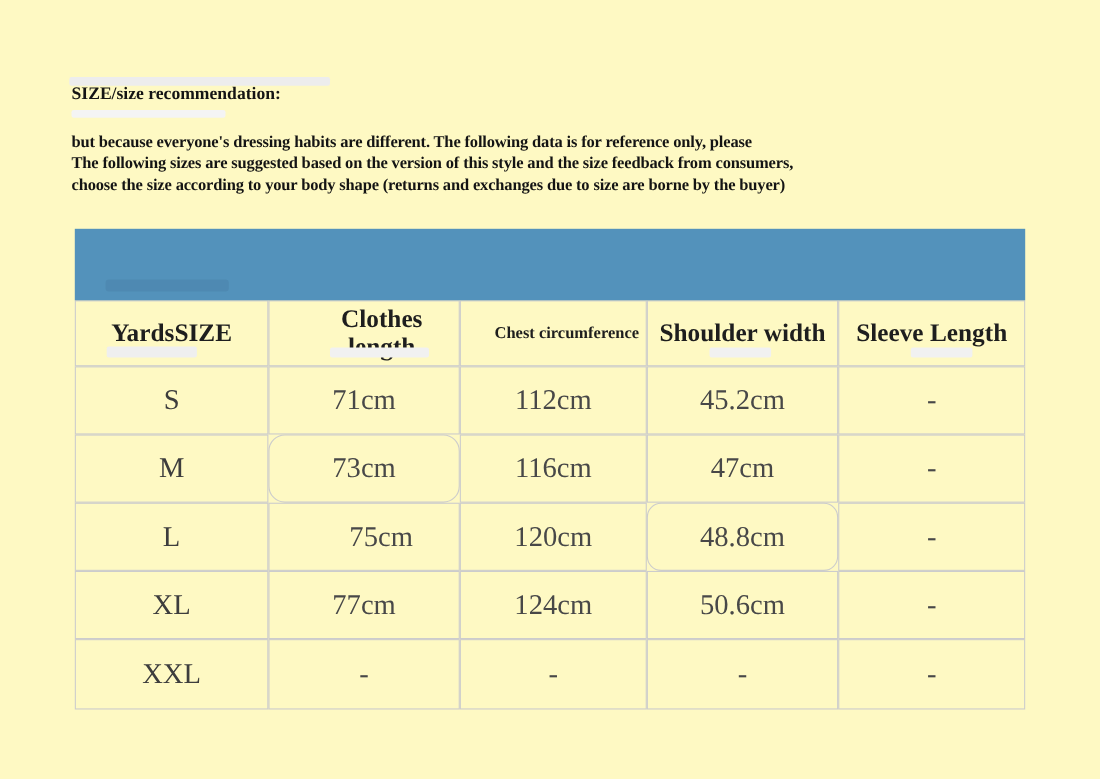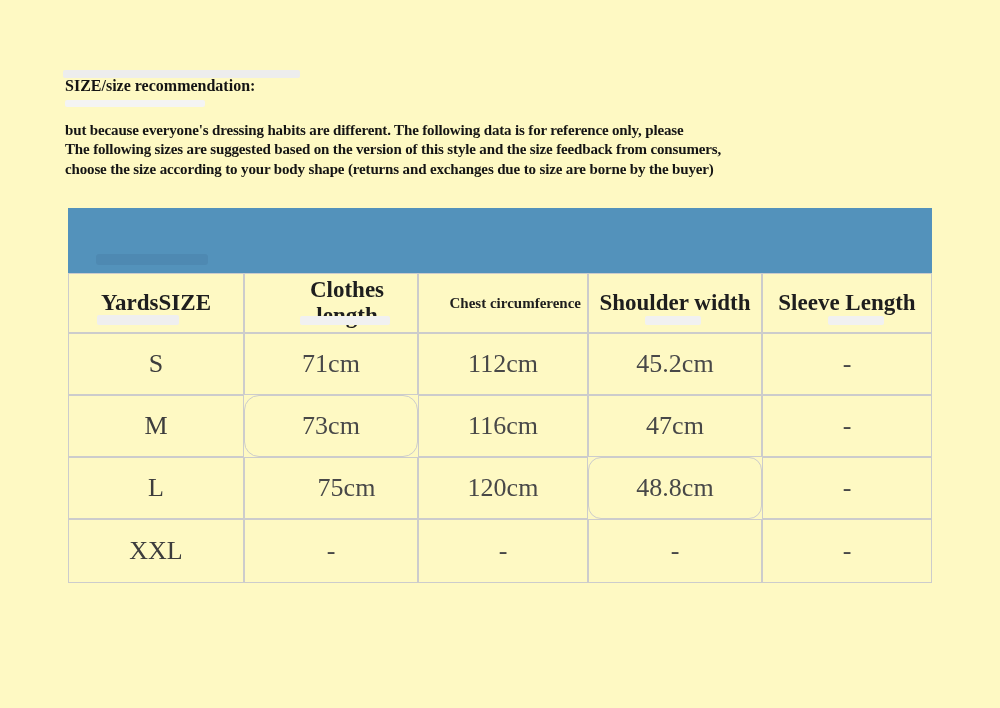--- a/index.html
+++ b/index.html
@@ -173,20 +173,27 @@
           <td style="border-color: rgb(204, 204, 204);">-</td>
         </tr>
         <tr>
           <td class="size-col" style="border-color: rgb(204, 204, 204);">L</td>
           <td style="border-color: rgb(204, 204, 204); padding-left: 32px;">75cm</td>
           <td style="border-color: rgb(204, 204, 204);">120cm</td>
           <td style="border-color: rgb(204, 204, 204); border-radius: 13px;">48.8cm</td>
           <td style="border-color: rgb(204, 204, 204);">-</td>
         </tr>
         <tr>
+          <td class="size-col" style="border-color: rgb(204, 204, 204);">XL</td>
+          <td style="border-color: rgb(204, 204, 204);">77cm</td>
+          <td style="border-color: rgb(204, 204, 204);">124cm</td>
+          <td style="border-color: rgb(204, 204, 204);">50.6cm</td>
+          <td style="border-color: rgb(204, 204, 204);">-</td>
+        </tr>
+        <tr>
           <td class="size-col" style="border-color: rgb(204, 204, 204);">XXL</td>
           <td style="border-color: rgb(204, 204, 204);">-</td>
           <td style="border-color: rgb(204, 204, 204);">-</td>
           <td style="border-color: rgb(204, 204, 204);">-</td>
           <td style="border-color: rgb(204, 204, 204);">-</td>
         </tr>
       </tbody>
     </table>
   </div>
 

